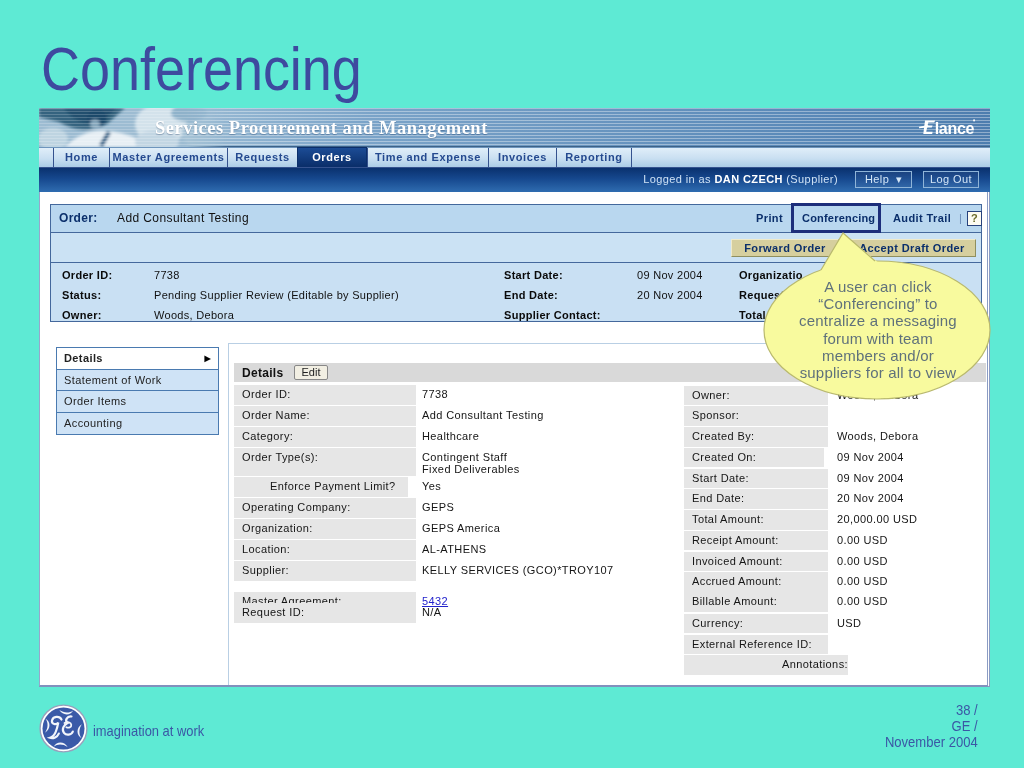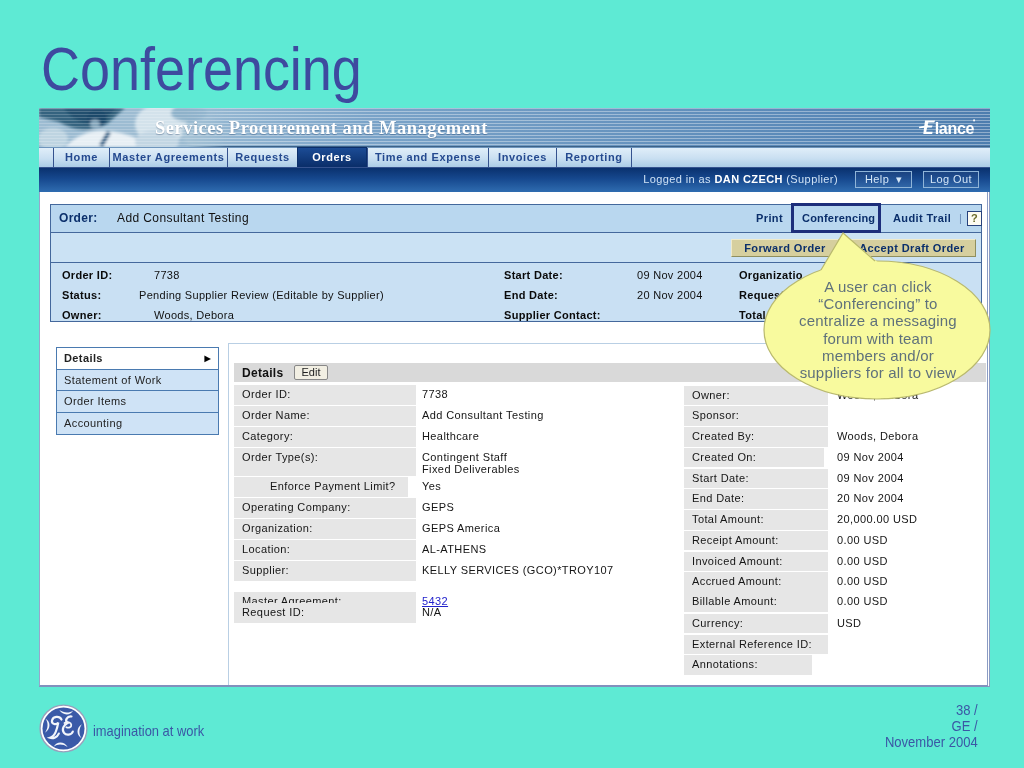--- a/index.html
+++ b/index.html
@@ -174,21 +174,21 @@
         <span class="olk" style="left:916px; background:#fdfbf2; border:1px solid #27427c; padding:0 3px 1px 3px; top:6px; color:#6b6b2a;">?</span>
       </div>
       <div class="bluebar" id="bar2">
         <div class="tanbtn" style="right:142px; width:108px;">Forward Order</div>
         <div class="tanbtn" style="right:5px; width:128px;">Accept Draft Order</div>
       </div>
       <div class="bluebar" id="infoband">
         <span class="il" style="left:11px; top:6px;">Order ID:</span>
         <span class="iv" style="left:103px; top:6px;">7738</span>
         <span class="il" style="left:11px; top:26px;">Status:</span>
-        <span class="iv" style="left:88px; top:26px;">Pending Supplier Review (Editable by Supplier)</span>
+        <span class="iv" style="left:103px; top:26px;">Pending Supplier Review (Editable by Supplier)</span>
         <span class="il" style="left:11px; top:46px;">Owner:</span>
         <span class="iv" style="left:103px; top:46px;">Woods, Debora</span>
         <span class="il" style="left:453px; top:6px;">Start Date:</span>
         <span class="iv" style="left:586px; top:6px;">09 Nov 2004</span>
         <span class="il" style="left:453px; top:26px;">End Date:</span>
         <span class="iv" style="left:586px; top:26px;">20 Nov 2004</span>
         <span class="il" style="left:453px; top:46px;">Supplier Contact:</span>
         <span class="il" style="left:688px; top:6px;">Organizatio</span>
         <span class="il" style="left:688px; top:26px;">Requeste</span>
         <span class="il" style="left:688px; top:46px;">Total</span>
@@ -299,21 +299,21 @@
           </div>
           <div class="trow" style="left:644px; top:421.8px; width:302px; height:20.7px;padding-left:40px;">
             <div class="lab" style="width:144px;">Currency:</div>
             <div class="val" style="left:153px;">USD</div>
           </div>
           <div class="trow" style="left:644px; top:442.5px; width:302px; height:20.7px;">
             <div class="lab" style="width:144px;">External Reference ID:</div>
             <div class="val" style="left:153px;"></div>
           </div>
           <div class="trow" style="left:644px; top:463.3px; width:302px; height:20.7px;">
-            <div class="lab" style="width:128px;">Annotations:</div>
+            <div class="lab" style="width:164px;text-align:right;">Annotations:</div>
             <div class="val" style="left:153px;"></div>
           </div>
         </div>
     </div>
   </div>
 
   <div id="conf-box"></div>
   <svg id="callout-svg" width="245" height="190">
     <ellipse cx="122" cy="105" rx="113" ry="69" fill="#f8fa9e" stroke="#b9b96e" stroke-width="1.2"></ellipse>
     <polygon points="88,8 50,72 145,56" fill="#f8fa9e"></polygon>

